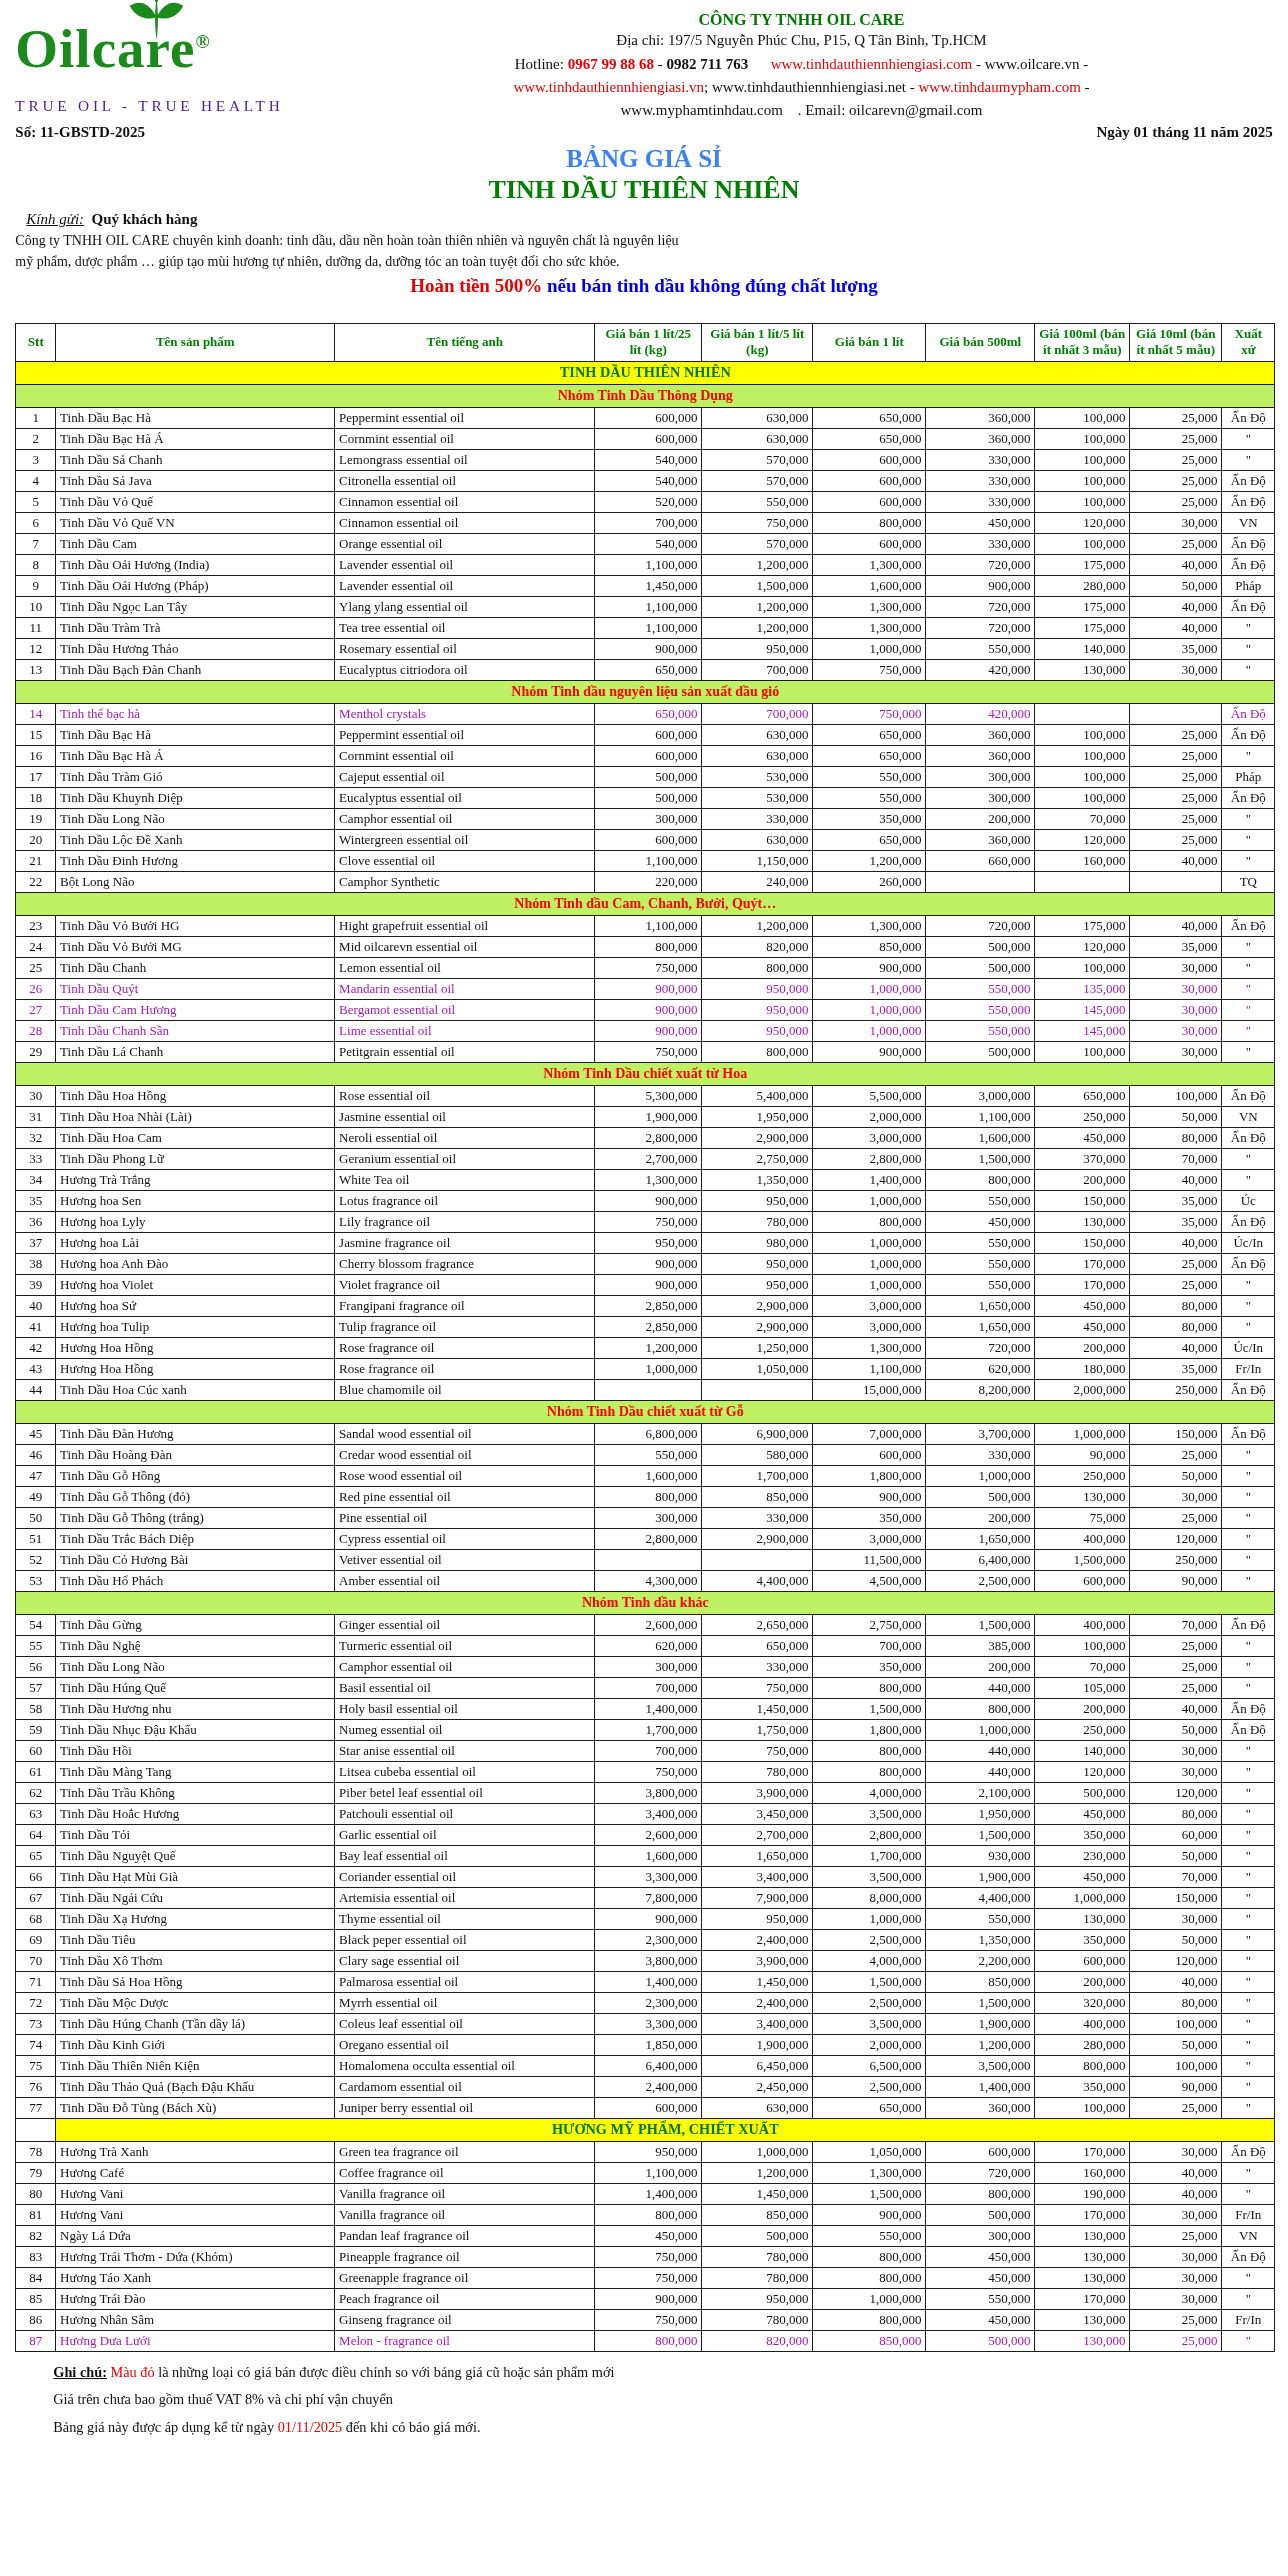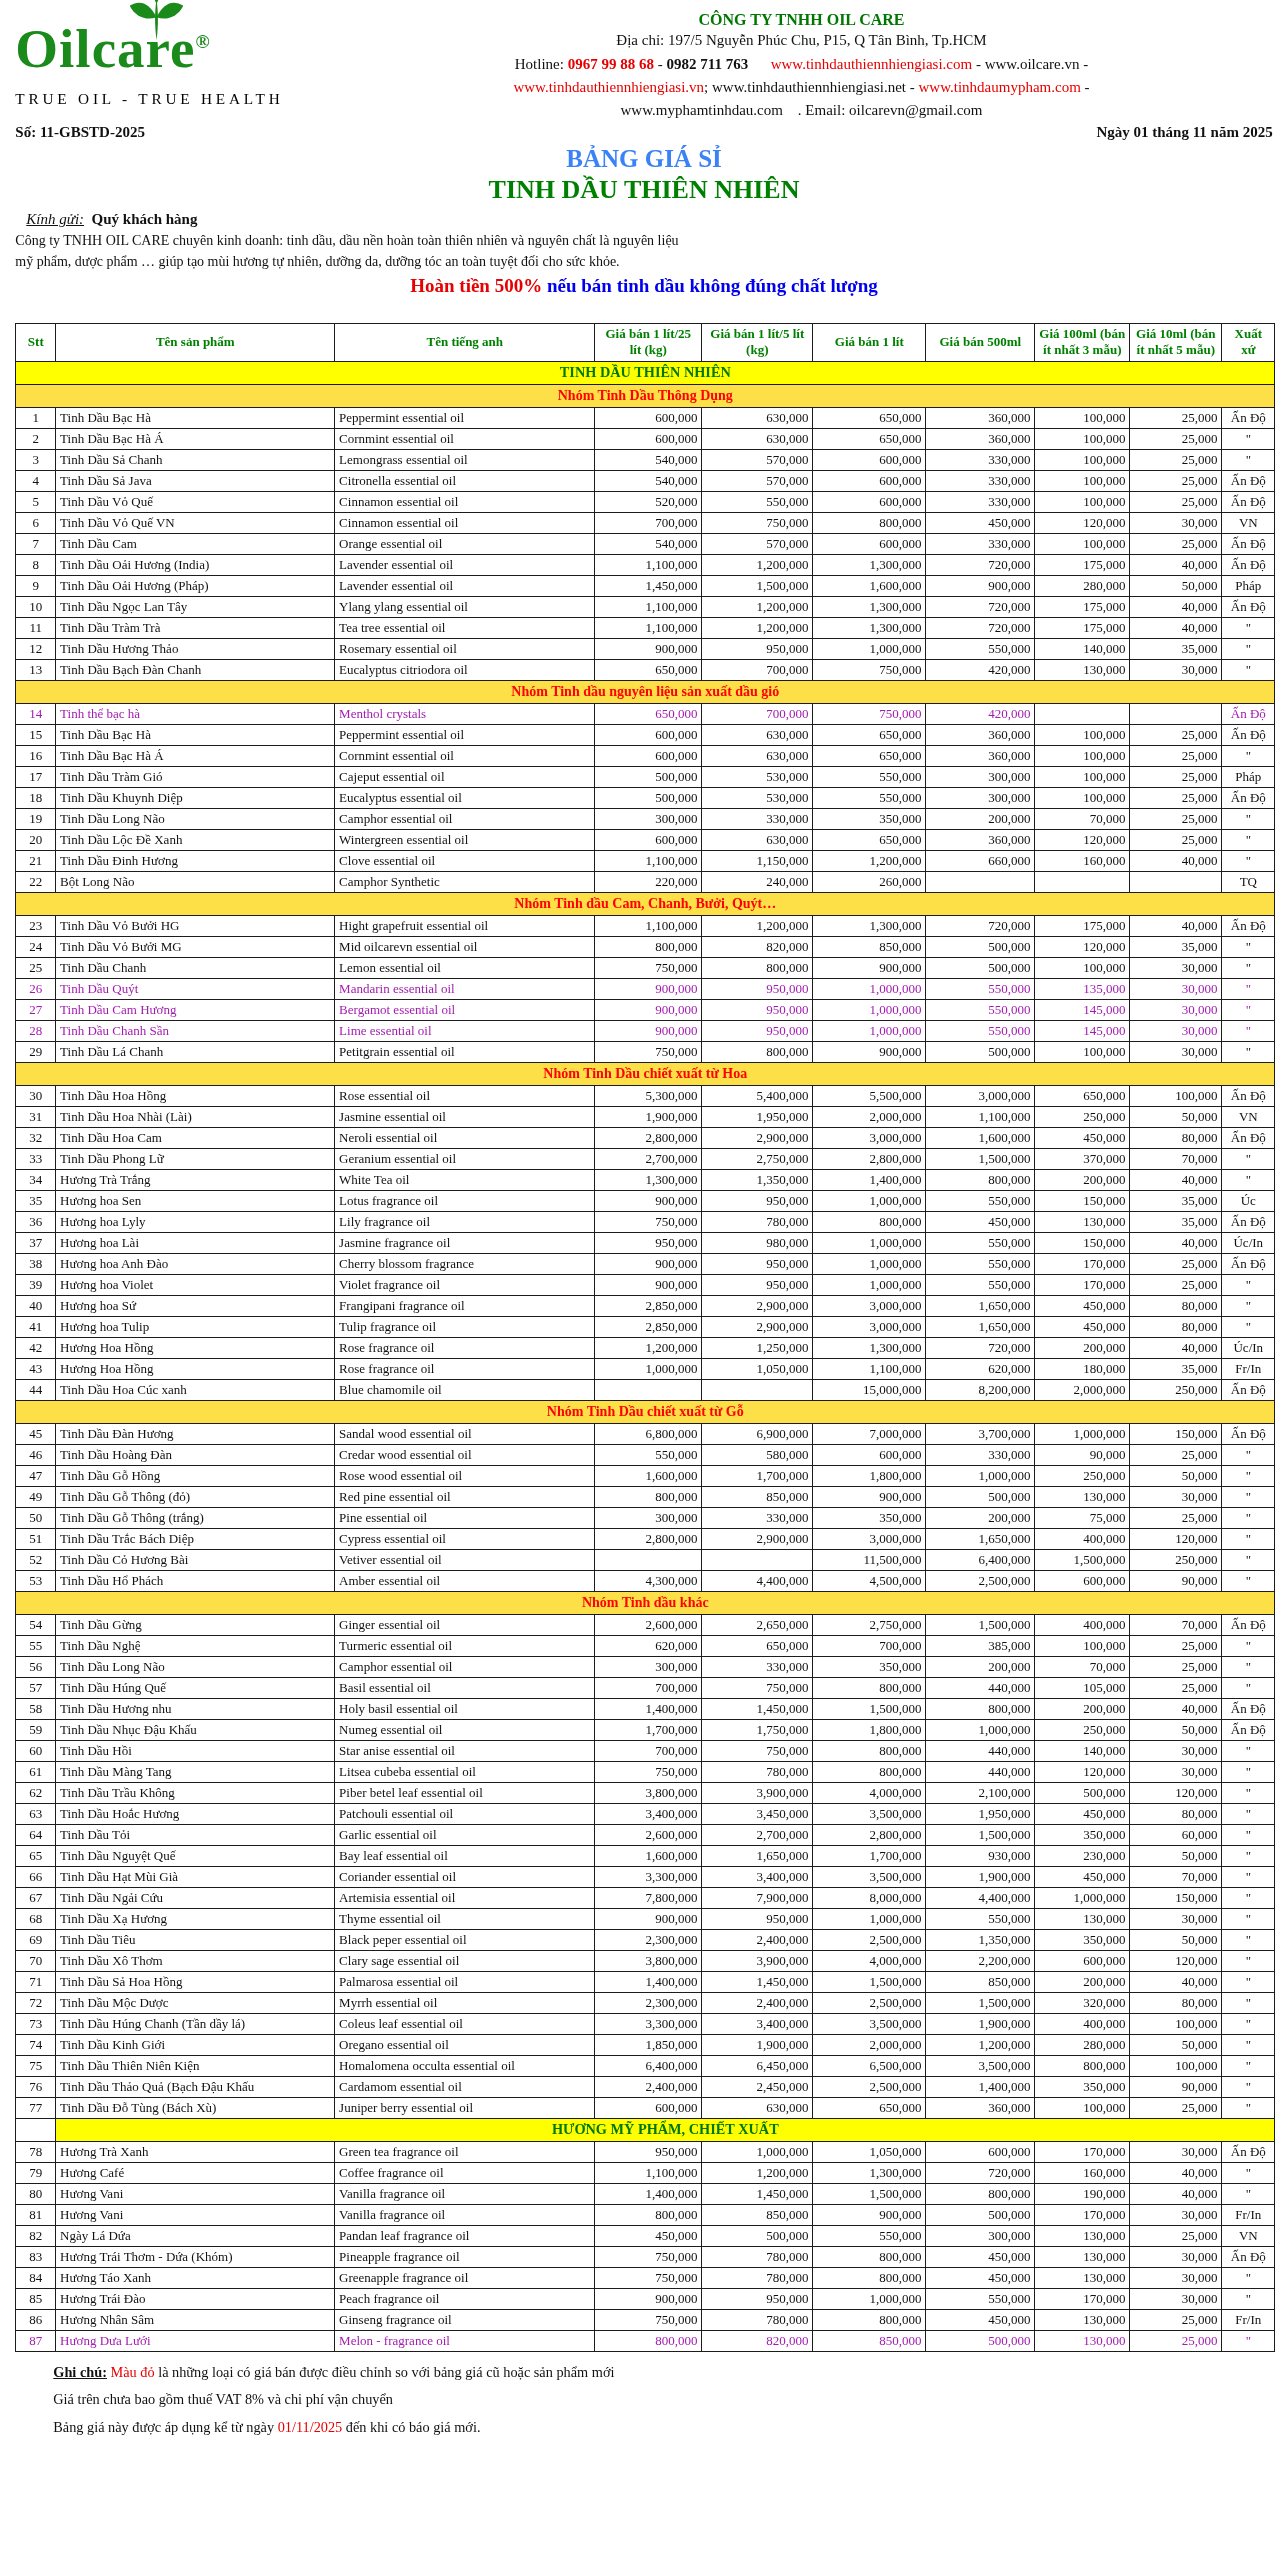--- a/index.html
+++ b/index.html
@@ -9,21 +9,21 @@
     font-family:"Liberation Serif","DejaVu Serif",serif; color:#111;
   }
   .page { padding:7.6px 15.3px 0 15.3px; position:relative; }
 
   
   .hdr { display:flex; align-items:flex-start; }
   .logo-wrap { width:315px; flex:0 0 315px; padding-top:13.4px; position:relative; }
   .logo-text { color:#1a8a1a; font-size:55px; font-weight:bold; line-height:1; letter-spacing:1px; position:relative; display:inline-block; }
   .logo-reg { font-size:19px; vertical-align:super; color:#1a8a1a; }
   .logo-leaf { position:absolute; top:-25px; left:107px; }
-  .logo-tag { color:#000000; font-size:15.3px; letter-spacing:3.8px; margin-top:14px; font-family:"Liberation Serif",serif; }
+  .logo-tag { color:#4c1d95; font-size:15.3px; letter-spacing:3.8px; margin-top:21px; font-family:"Liberation Serif",serif; }
   .co-block { flex:1; text-align:center; padding-top:3.8px; }
   .co-name { color:#007700; font-weight:bold; font-size:16px; }
   .co-line { font-size:15px; line-height:1.55; }
   .t-red { color:#e80000; }
   .t-blue { color:#0000ee; }
   .t-b { font-weight:bold; }
   .num-date { display:flex; justify-content:space-between; font-weight:bold; font-size:15px; margin-top:1.9px; }
 
   
   .title1 { text-align:center; font-size:25px; font-weight:bold; color:#3b82f6; margin-top:3.8px; }
@@ -39,21 +39,21 @@
   table.price td, table.price th { border:1px solid #1c1c1c; padding:1.9px 3.8px; overflow:hidden; }
   table.price { border:1.9px solid #000;margin-top:26px; }
   th.colh { color:#008000; font-weight:bold; font-size:13px; text-align:center; vertical-align:middle; line-height:1.25; padding:3.8px 1.9px; }
   td.c-stt { text-align:center; font-size:13px; }
   td.c-name, td.c-en { text-align:left; font-size:13px; white-space:nowrap; }
   td.c-price { text-align:right; font-size:13px; padding-right:5.7px; }
   td.c-origin { text-align:center; font-size:13px; white-space:nowrap; }
   tr.item td { height:21px; }
   tr.banner-row td { background:#ffff00; color:#007700; font-weight:bold; text-align:center; font-size:14.3px; height:23px; }
   tr.banner-row td.stt-blank { background:#ffffff; }
-  tr.group-row td { background:#fde047; color:#ff0000; font-weight:bold; text-align:center; font-size:14px; height:23px; }
+  tr.group-row td { background:#bef264; color:#ff0000; font-weight:bold; text-align:center; font-size:14px; height:23px; }
   tr.red-row td { color:#a21caf; }
 
   
   .notes { font-size:14.3px; margin-top:7.6px; padding-left:38px; line-height:1.9; }
   .nseg-ul { font-weight:bold; text-decoration:underline; }
 </style>
 </head>
 <body>
 
 <div class="page">

